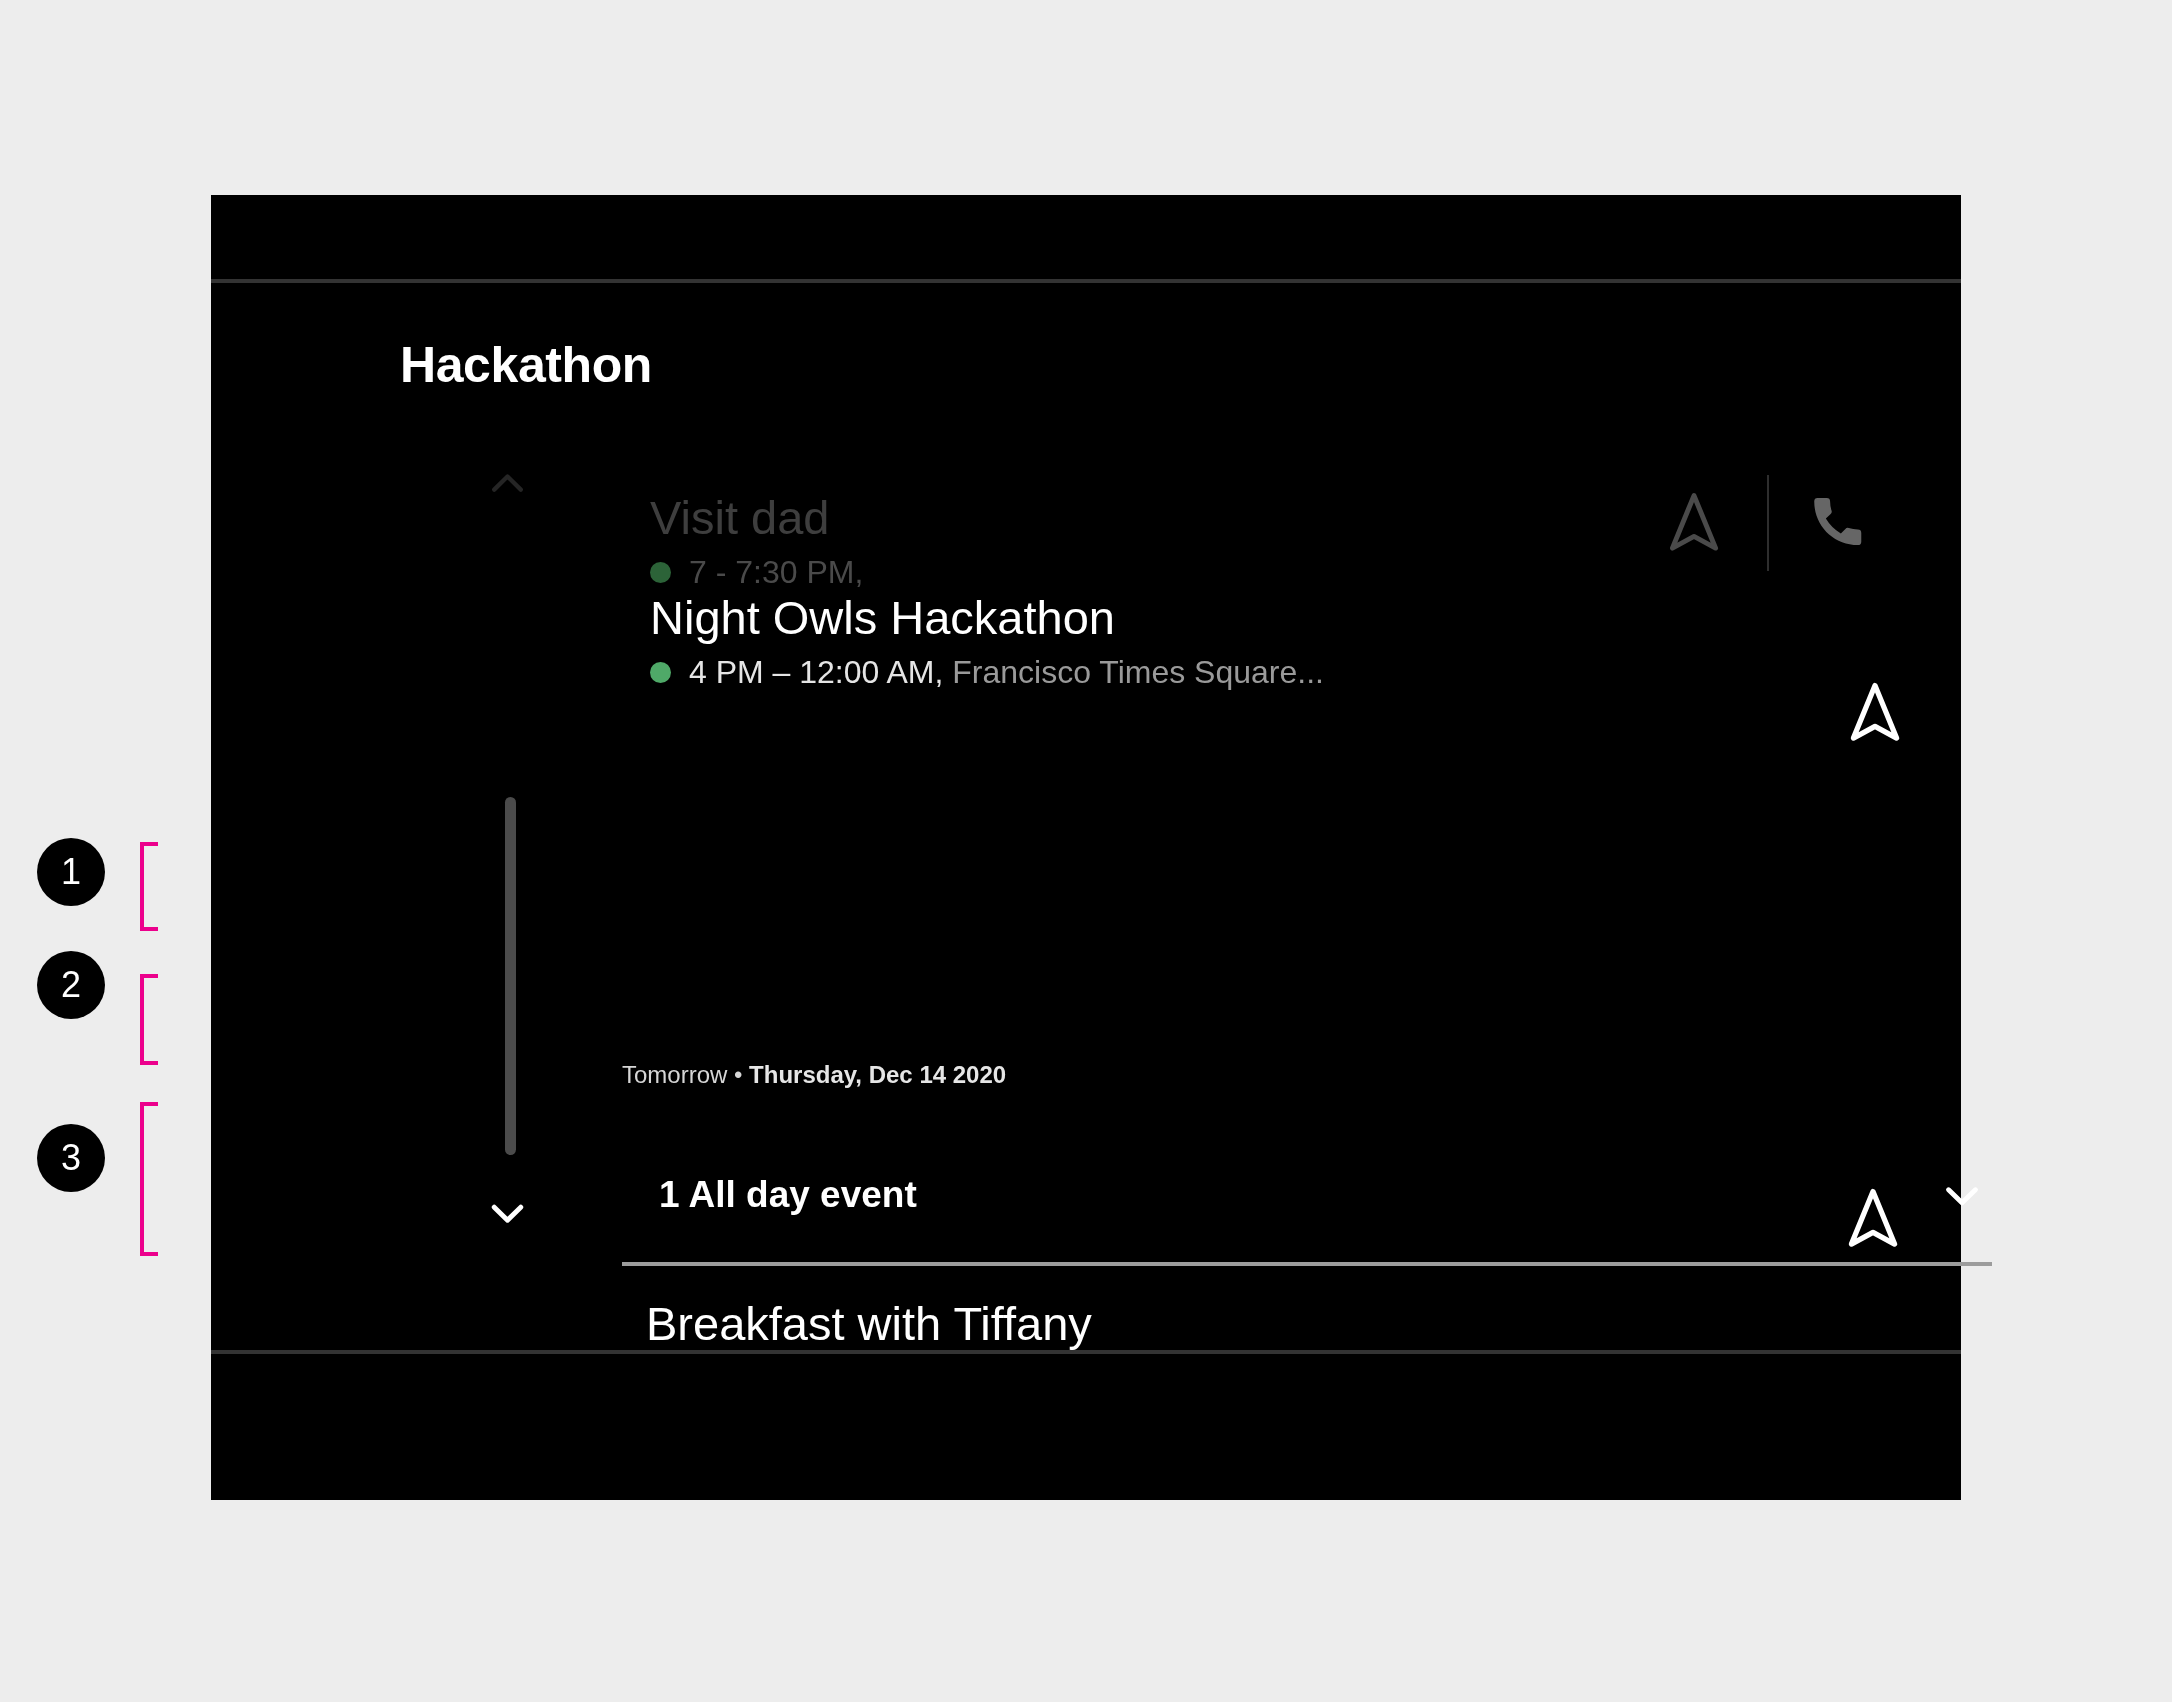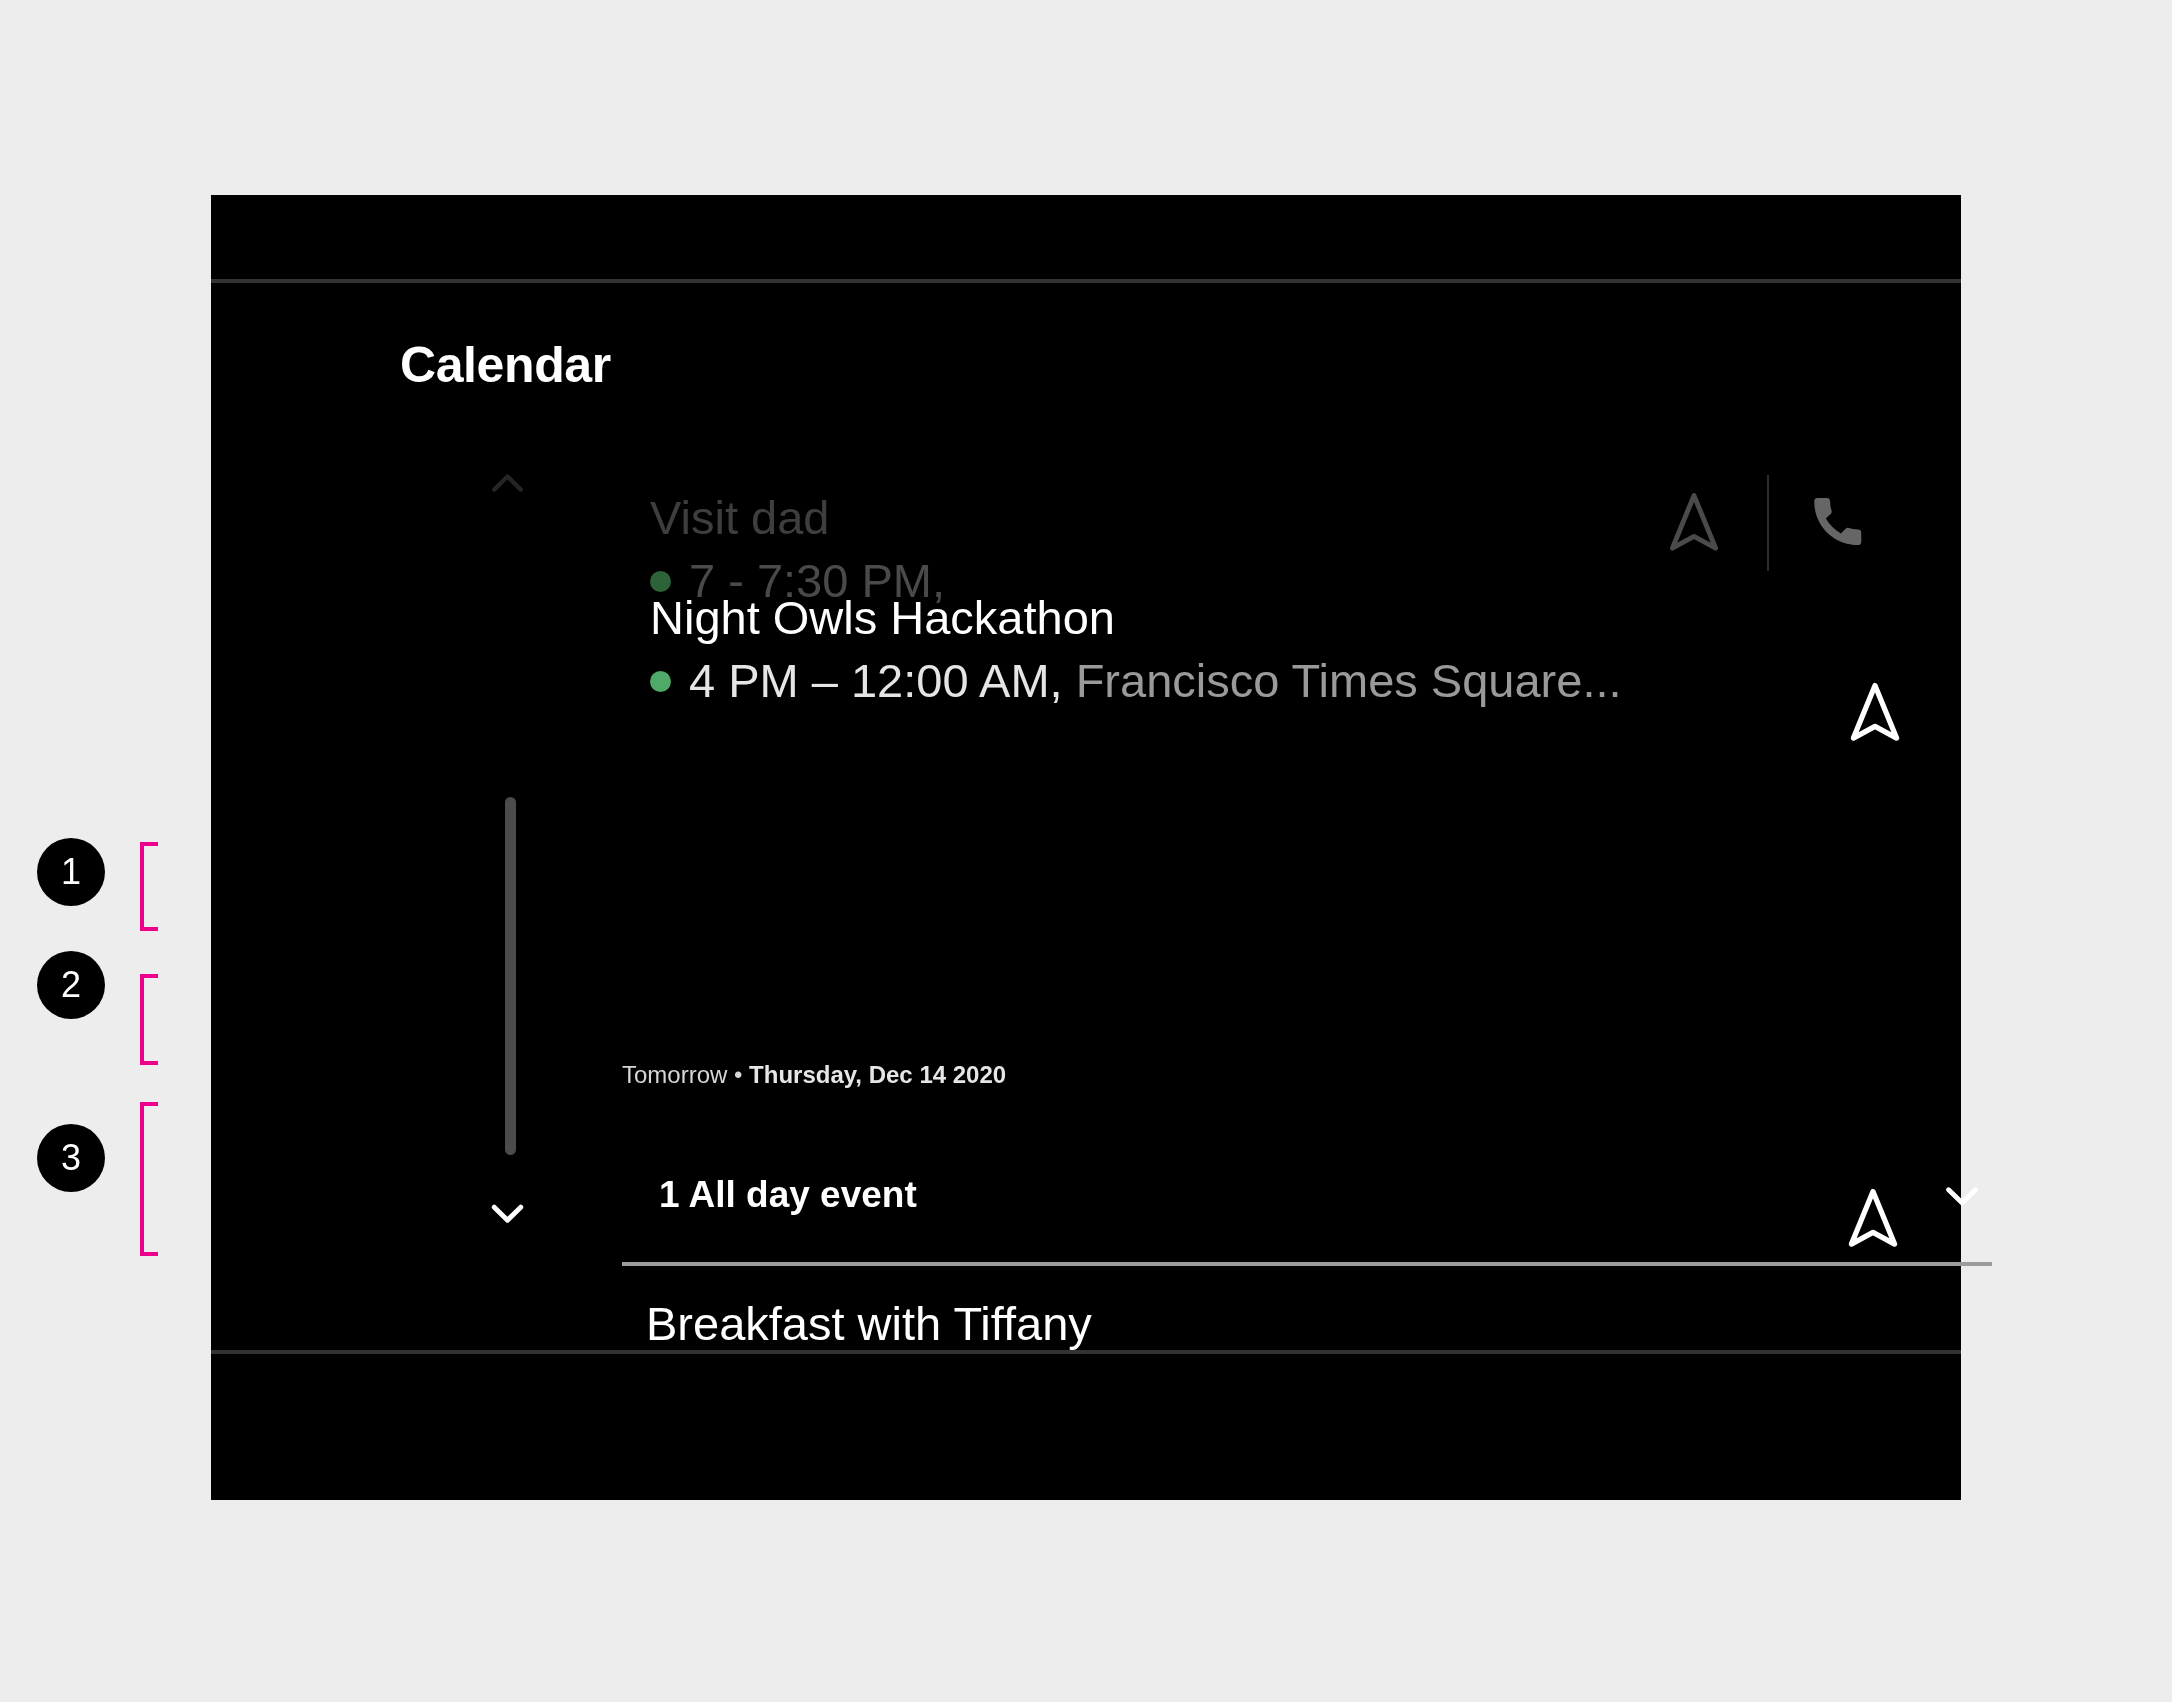--- a/index.html
+++ b/index.html
@@ -127,21 +127,21 @@
     font-weight: 400;
     color: #ffffff;
     white-space: nowrap;
     line-height: 1.05;
   }
   .event-sub {
     margin-top: 13px;
     display: flex;
     align-items: center;
     white-space: nowrap;
-    font-size: 47px;
+    font-size: 32px;
     line-height: 1.1;
   }
   .dot {
     width: 21px;
     height: 21px;
     border-radius: 50%;
     background: #4fa968;
     margin-right: 18px;
     flex: none;
   }
@@ -232,21 +232,21 @@
 <div class="callout" style="left:37px; top:1124px;">
   <div class="callout-badge">3</div>
 </div>
 <div class="callout-bracket" style="left:140px; top:1102px; height:154px;"></div>
 
 <div class="device">
 
   <div class="device-topbar"></div>
   <div class="device-divider-top"></div>
 
-  <div class="cal-title">Calendar</div>
+  <div class="cal-title">Hackathon</div>
 
   <div class="scroll-up">
     <svg viewBox="0 0 24 24" width="49" height="49">
       <path d="M5.5 15 L12 8.6 L18.5 15" fill="none" stroke="#252525" stroke-width="2.1" stroke-linecap="round" stroke-linejoin="round"></path>
     </svg>
   </div>
   <div class="scroll-thumb"></div>
   <div class="scroll-down">
     <svg viewBox="0 0 24 24" width="49" height="49">
       <path d="M5.5 9.4 L12 15.8 L18.5 9.4" fill="none" stroke="#ffffff" stroke-width="2.4" stroke-linecap="round" stroke-linejoin="round"></path>

